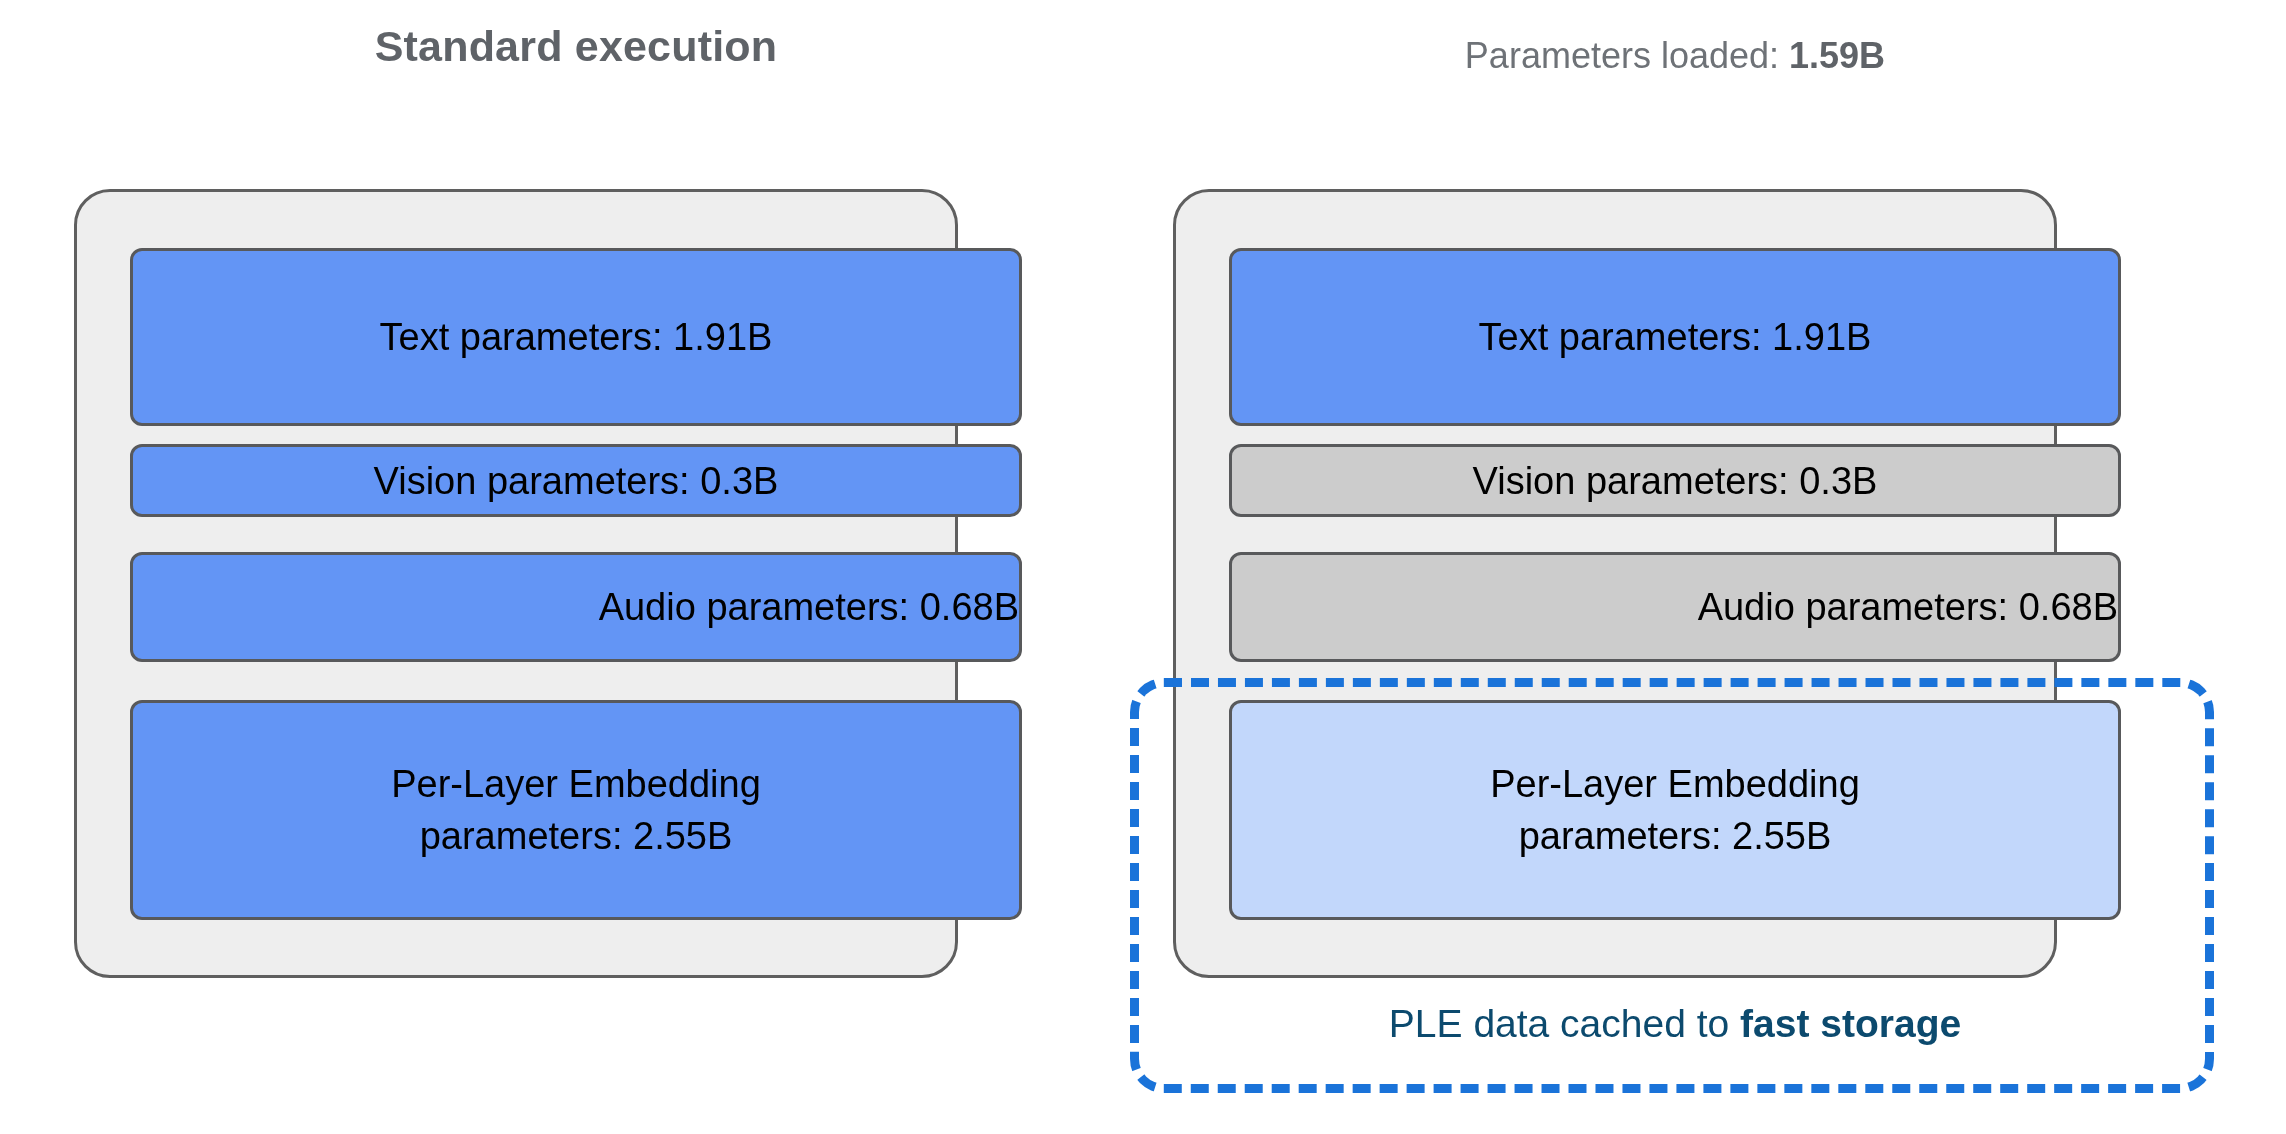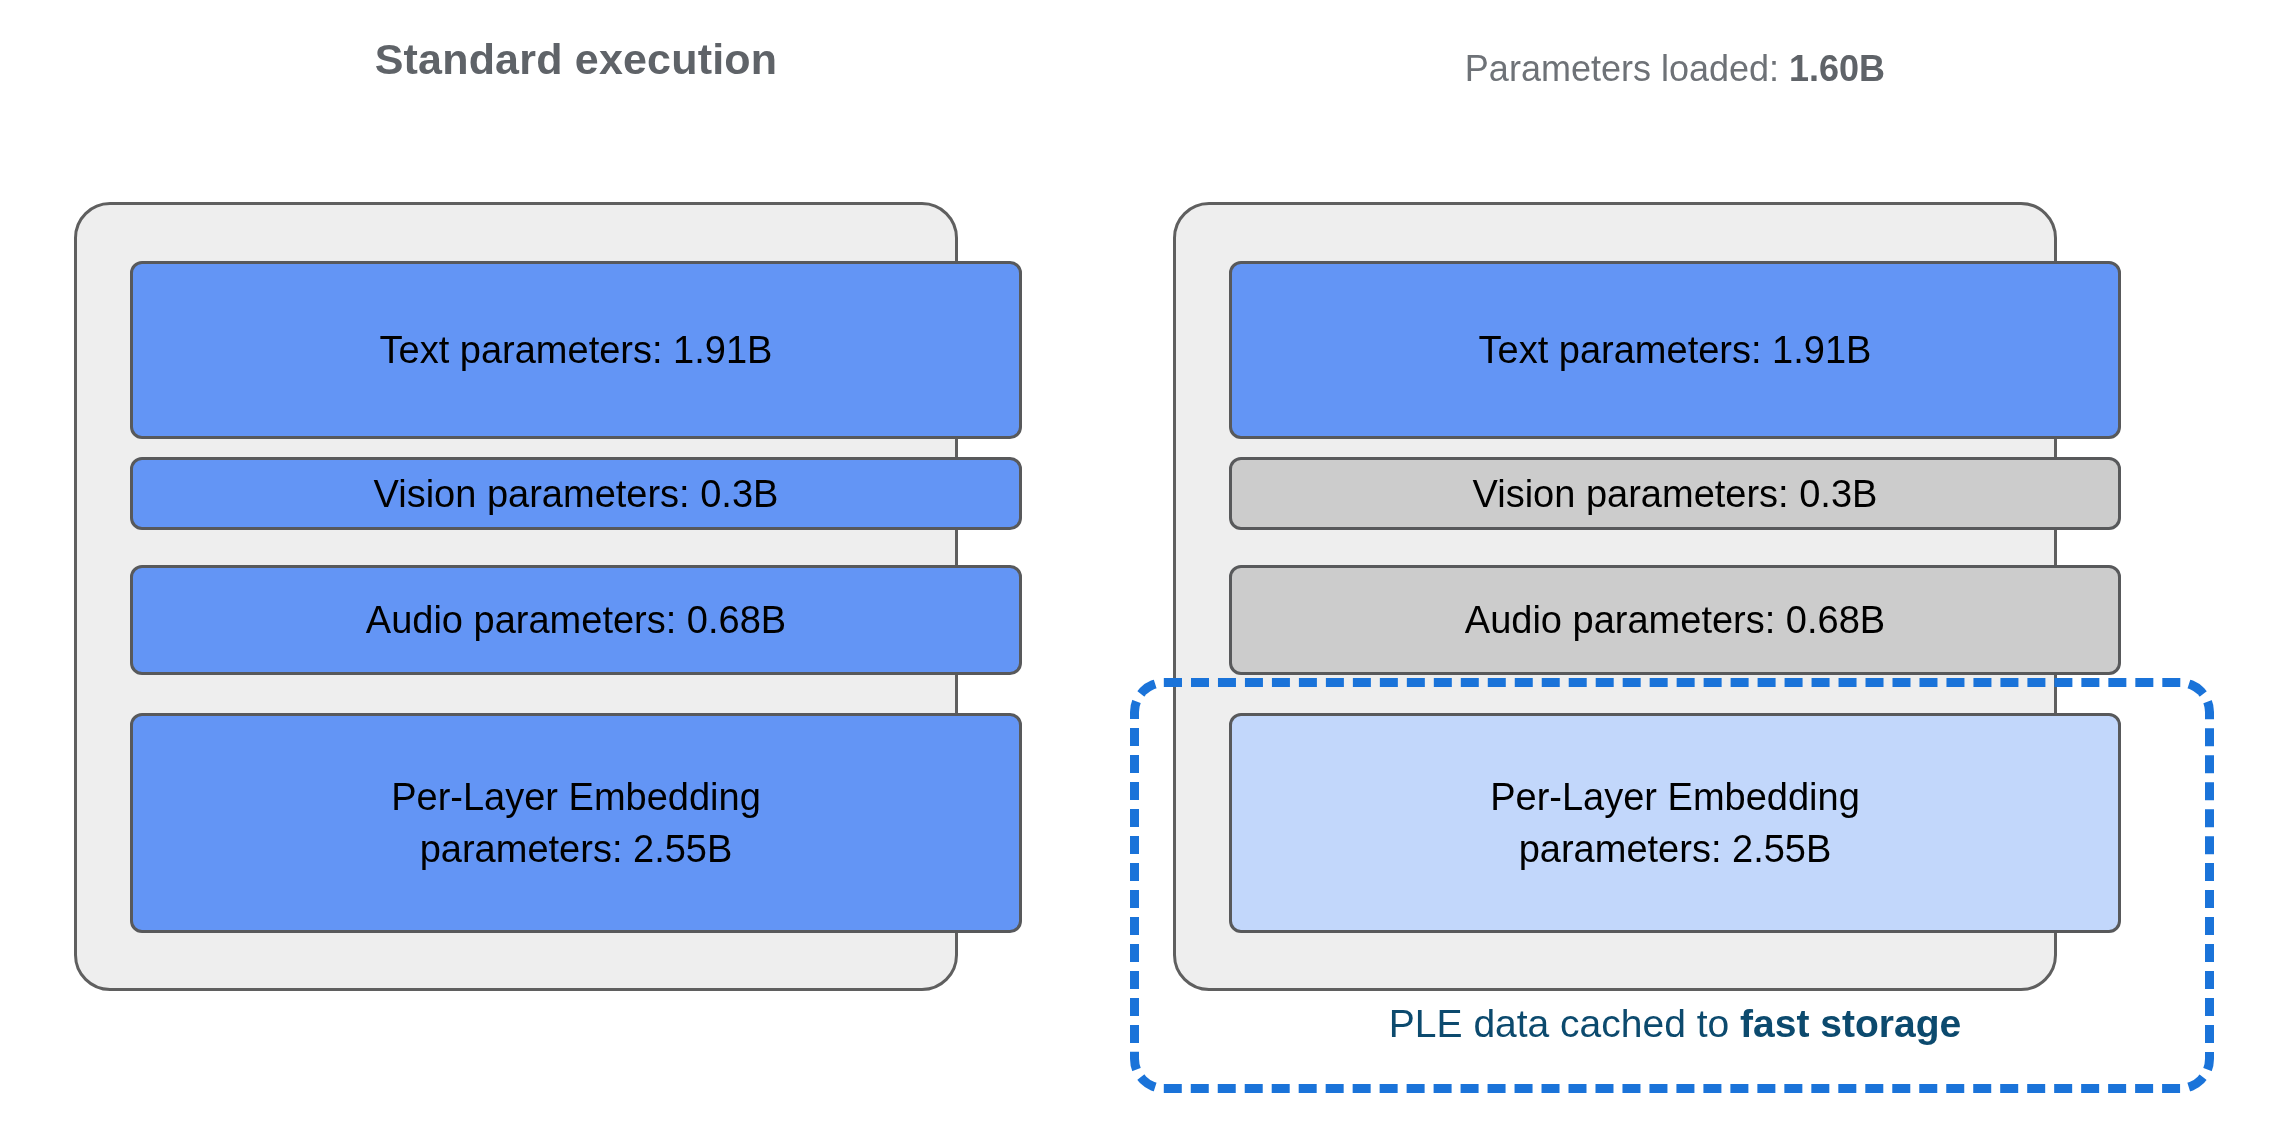--- a/index.html
+++ b/index.html
@@ -75,21 +75,21 @@
   }
   .param-box.skipped { background: #cccccc; }
   .param-box.cached  { background: #c2d7fb; }
 
   .box-text  { font-size: 38px; line-height: 52px; }
   .box-text .ln { display: block; }
 
   
   .pos-text   { top: 56px;  height: 178px; }
   .pos-vision { top: 252px; height: 73px; border-radius: 12px;  }
-  .pos-audio  { top: 360px; height: 110px; }
+  .pos-audio  { top: 360px; height: 110px; justify-content: flex-end; }
   .pos-ple    { top: 508px; height: 220px; }
 
   
   .cache-region {
     position: absolute;
     left: 1130px;
     top: 678px;
     width: 1084px;
     height: 415px;
     box-sizing: border-box;
@@ -104,21 +104,21 @@
     width: 1004px;
     text-align: center;
     font-size: 39px;
     line-height: 48px;
     color: #0c4a6e;
     white-space: nowrap;
   }
   .cache-caption b { font-weight: bold; }
 
   
-  .layer-panels { position: absolute; inset: 0; z-index: 1; margin-top: 13px; }
+  .layer-panels { position: absolute; inset: 0; z-index: 1; }
   .layer-dashes { position: absolute; inset: 0; z-index: 2; }
   .layer-text   { position: absolute; inset: 0; z-index: 3; }
 </style>
 </head>
 <body>
 
 <div class="layer-panels">
 
   <div class="panel-header left">
     <div class="panel-title">Standard execution</div>
@@ -136,21 +136,21 @@
     </div>
     <div class="param-box pos-ple">
       <span class="box-text">
         <span class="ln">Per-Layer Embedding</span>
         <span class="ln">parameters: 2.55B</span>
       </span>
     </div>
   </div>
 
   <div class="panel-header right">
-    <div class="panel-subtitle"><span>Parameters loaded: </span><b>1.60B</b></div>
+    <div class="panel-subtitle"><span>Parameters loaded: </span><b>1.59B</b></div>
   </div>
 
   <div class="container right">
     <div class="param-box pos-text">
       <span class="box-text">Text parameters: 1.91B</span>
     </div>
     <div class="param-box skipped pos-vision">
       <span class="box-text">Vision parameters: 0.3B</span>
     </div>
     <div class="param-box skipped pos-audio">

